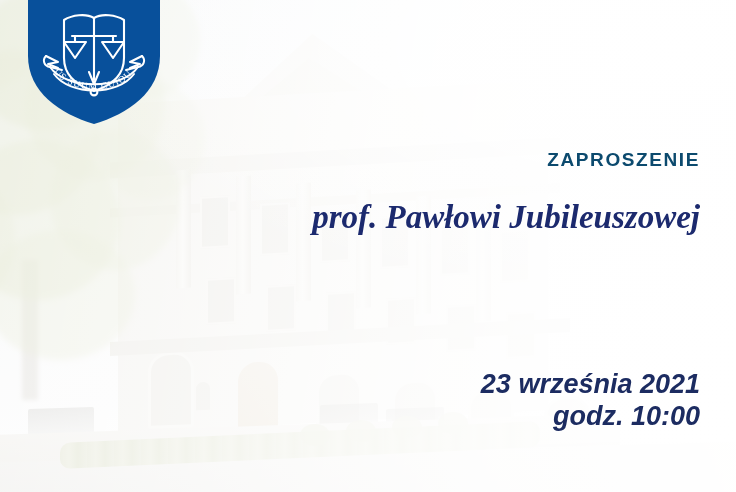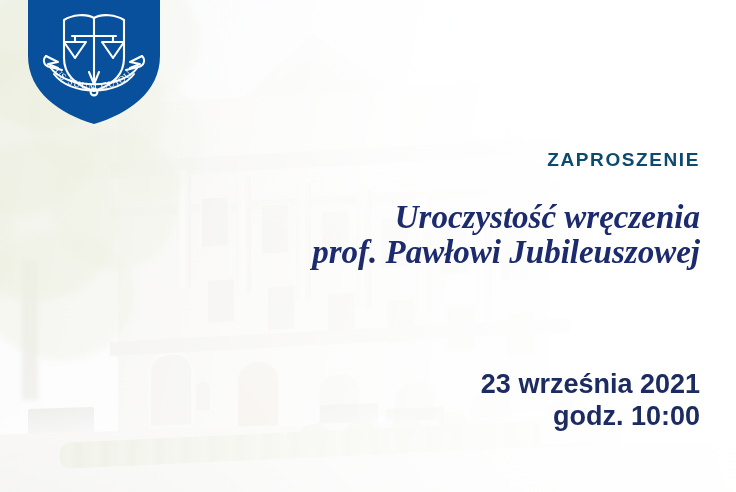--- a/index.html
+++ b/index.html
@@ -310,20 +310,21 @@
     line-height: 35px;
     color: #1c2a6e;
     white-space: nowrap;
   }
 
   .when {
     position: absolute;
     right: 0;
     top: 368px;
     width: 100%;
+    font-style: italic;
   }
   .when-line {
     font-family: "Liberation Sans", sans-serif;
     font-weight: 700;
     font-size: 27px;
     line-height: 32px;
     color: #1c2c61;
     white-space: nowrap;
   }
 </style>
@@ -445,21 +446,20 @@
         <textPath href="#mottoArc" startOffset="50%" text-anchor="middle">IUS SUUM CUIQUE</textPath>
       </text>
     </svg>
   </div>
 
   <div class="content">
 
     <div class="kicker">ZAPROSZENIE</div>
 
     <div class="title">
-      <div class="title-line">Uroczystość wręczenia</div>
       <div class="title-line">prof. Pawłowi Jubileuszowej</div>
     </div>
 
     <div class="when">
       <div class="when-line">23 września 2021</div>
       <div class="when-line">godz. 10:00</div>
     </div>
 
   </div>
 </div>

